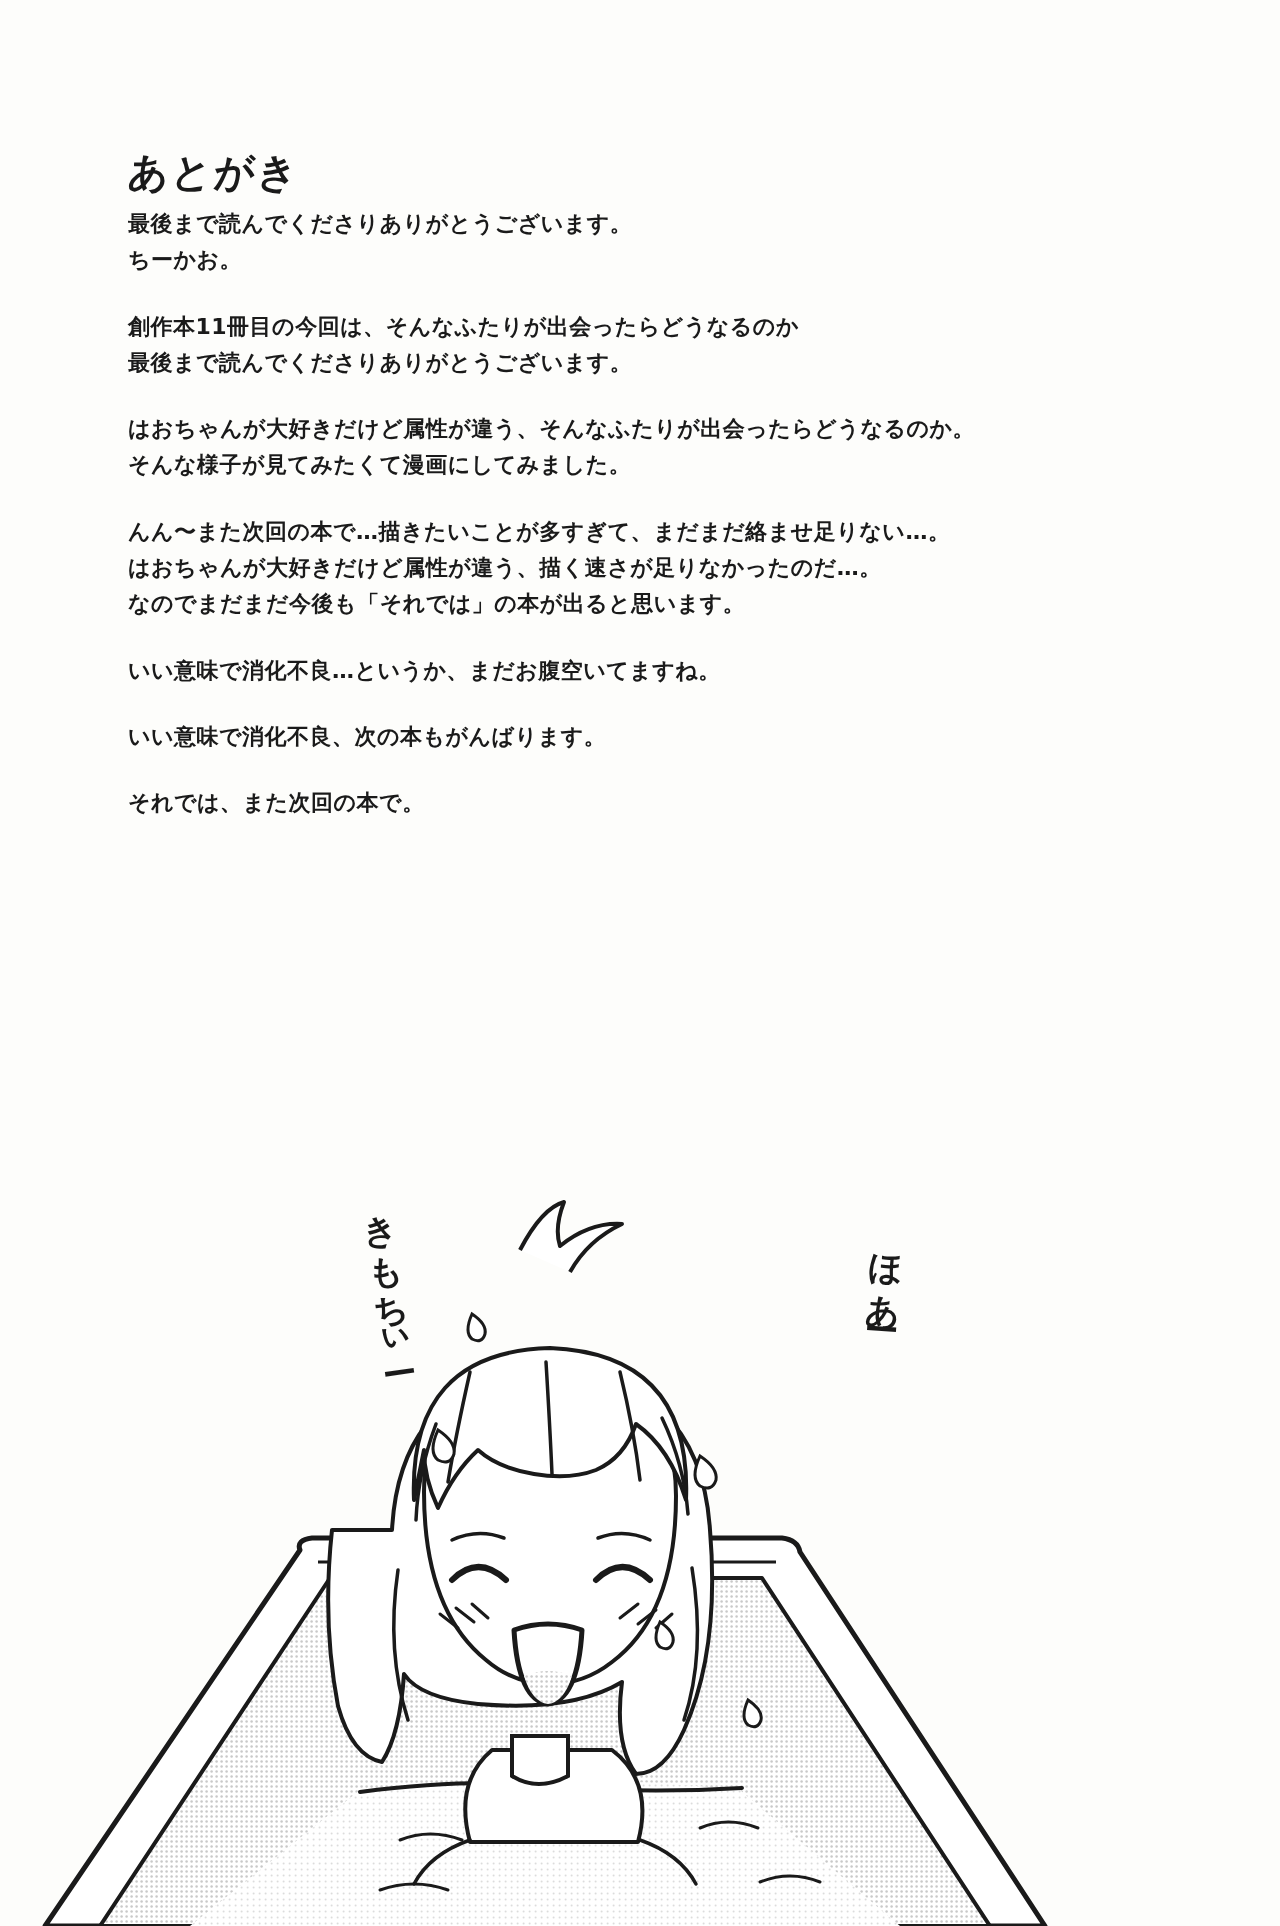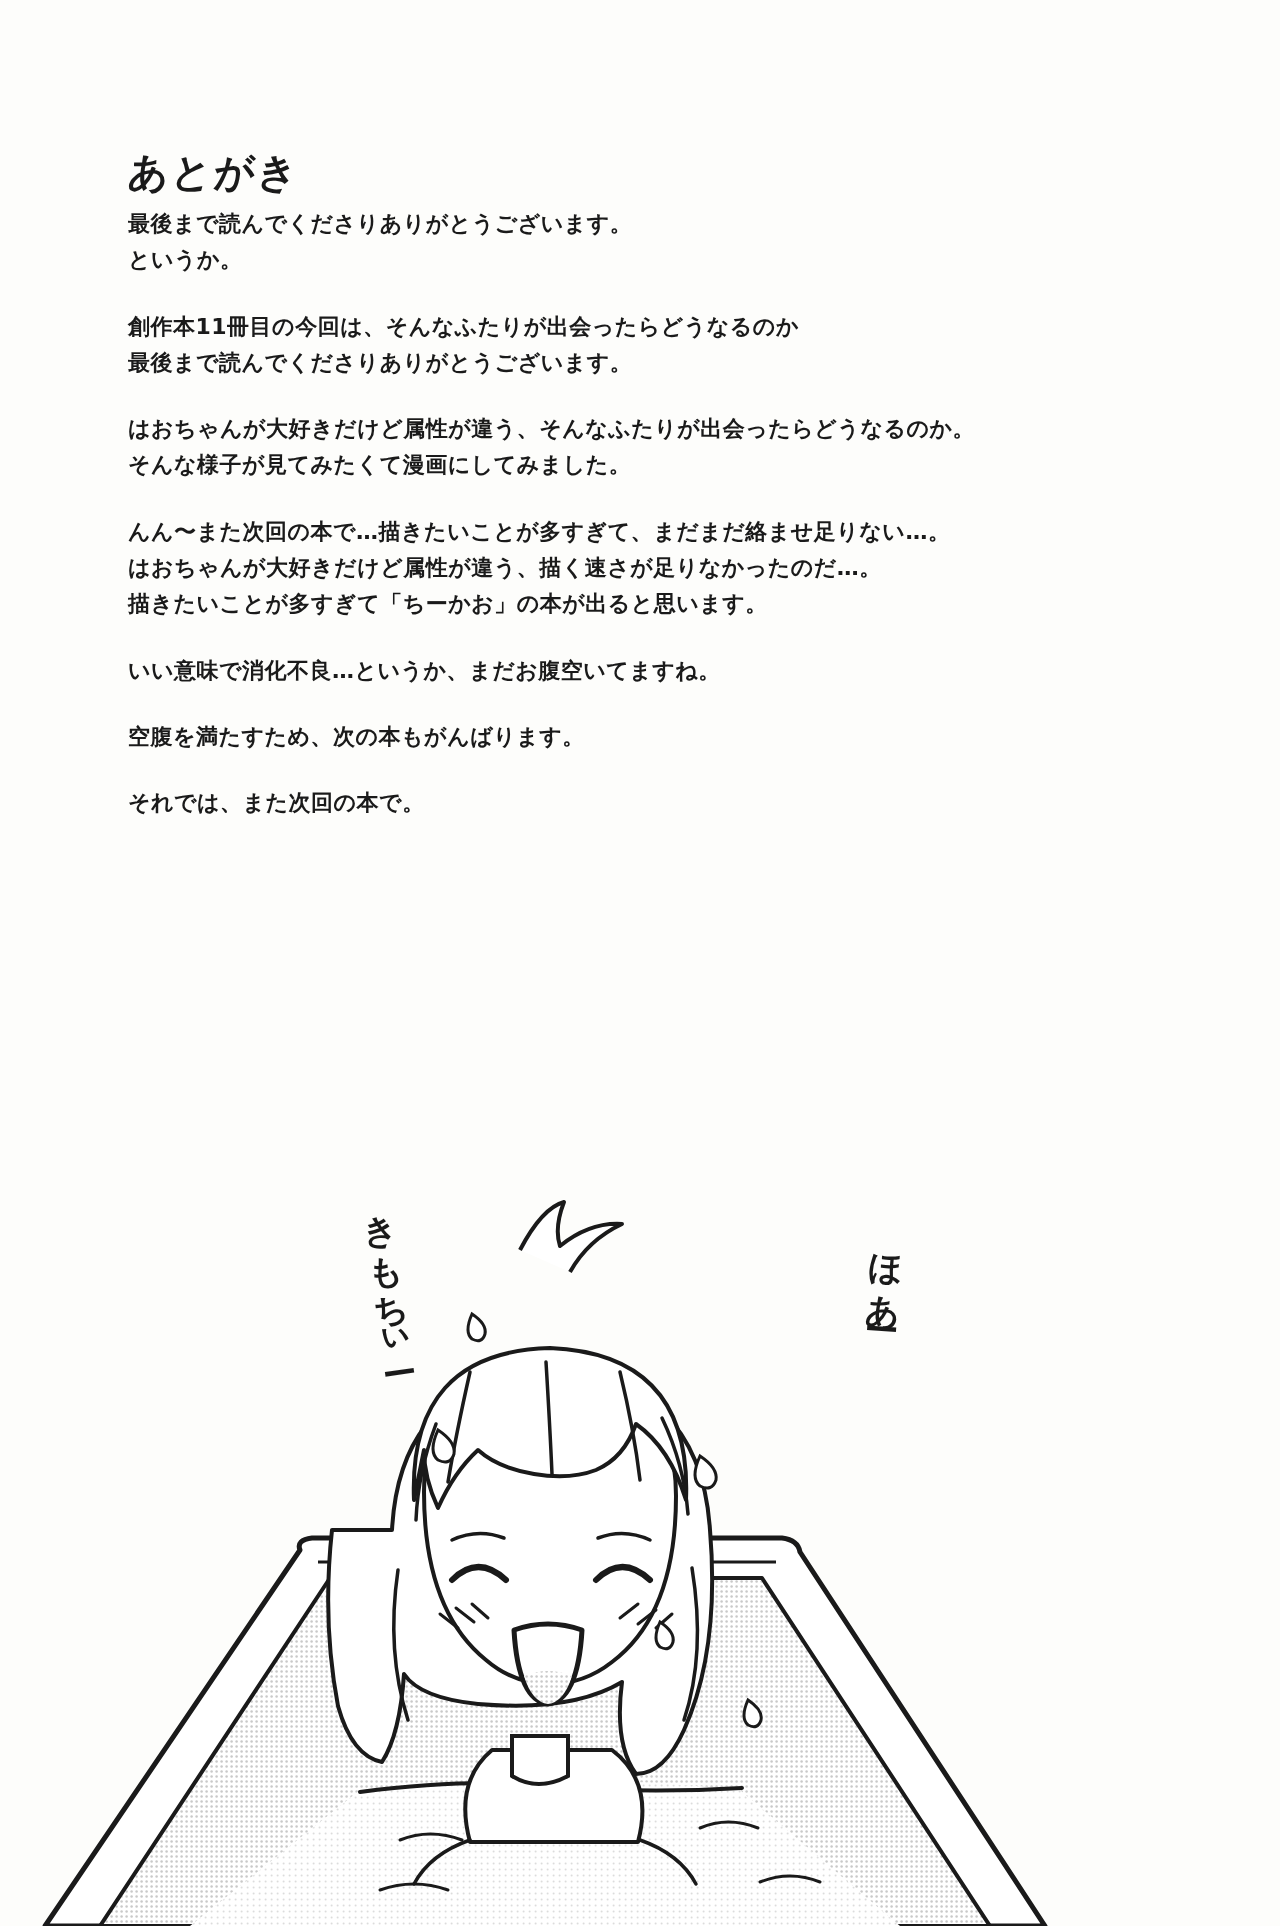--- a/index.html
+++ b/index.html
@@ -77,45 +77,45 @@
 </head>
 <body>
 
 <div class="page">
 
   <section class="afterword">
     <h1 class="afterword-title">あとがき</h1>
 
     <div class="para">
       <div class="line">最後まで読んでくださりありがとうございます。</div>
-      <div class="line">というか。</div>
+      <div class="line">ちーかお。</div>
     </div>
 
     <div class="para">
       <div class="line">創作本11冊目の今回は、そんなふたりが出会ったらどうなるのか</div>
       <div class="line">最後まで読んでくださりありがとうございます。</div>
     </div>
 
     <div class="para">
       <div class="line">はおちゃんが大好きだけど属性が違う、そんなふたりが出会ったらどうなるのか。</div>
       <div class="line">そんな様子が見てみたくて漫画にしてみました。</div>
     </div>
 
     <div class="para">
       <div class="line">んん〜また次回の本で…描きたいことが多すぎて、まだまだ絡ませ足りない…。</div>
       <div class="line">はおちゃんが大好きだけど属性が違う、描く速さが足りなかったのだ…。</div>
-      <div class="line">描きたいことが多すぎて「ちーかお」の本が出ると思います。</div>
+      <div class="line">なのでまだまだ今後も「それでは」の本が出ると思います。</div>
     </div>
 
     <div class="para">
       <div class="line">いい意味で消化不良…というか、まだお腹空いてますね。</div>
     </div>
 
     <div class="para">
-      <div class="line">空腹を満たすため、次の本もがんばります。</div>
+      <div class="line">いい意味で消化不良、次の本もがんばります。</div>
     </div>
 
     <div class="para">
       <div class="line">それでは、また次回の本で。</div>
     </div>
   </section>
 
   <div class="sfx sfx-left">きもちぃー</div>
   <div class="sfx sfx-right">ほあー</div>
 

